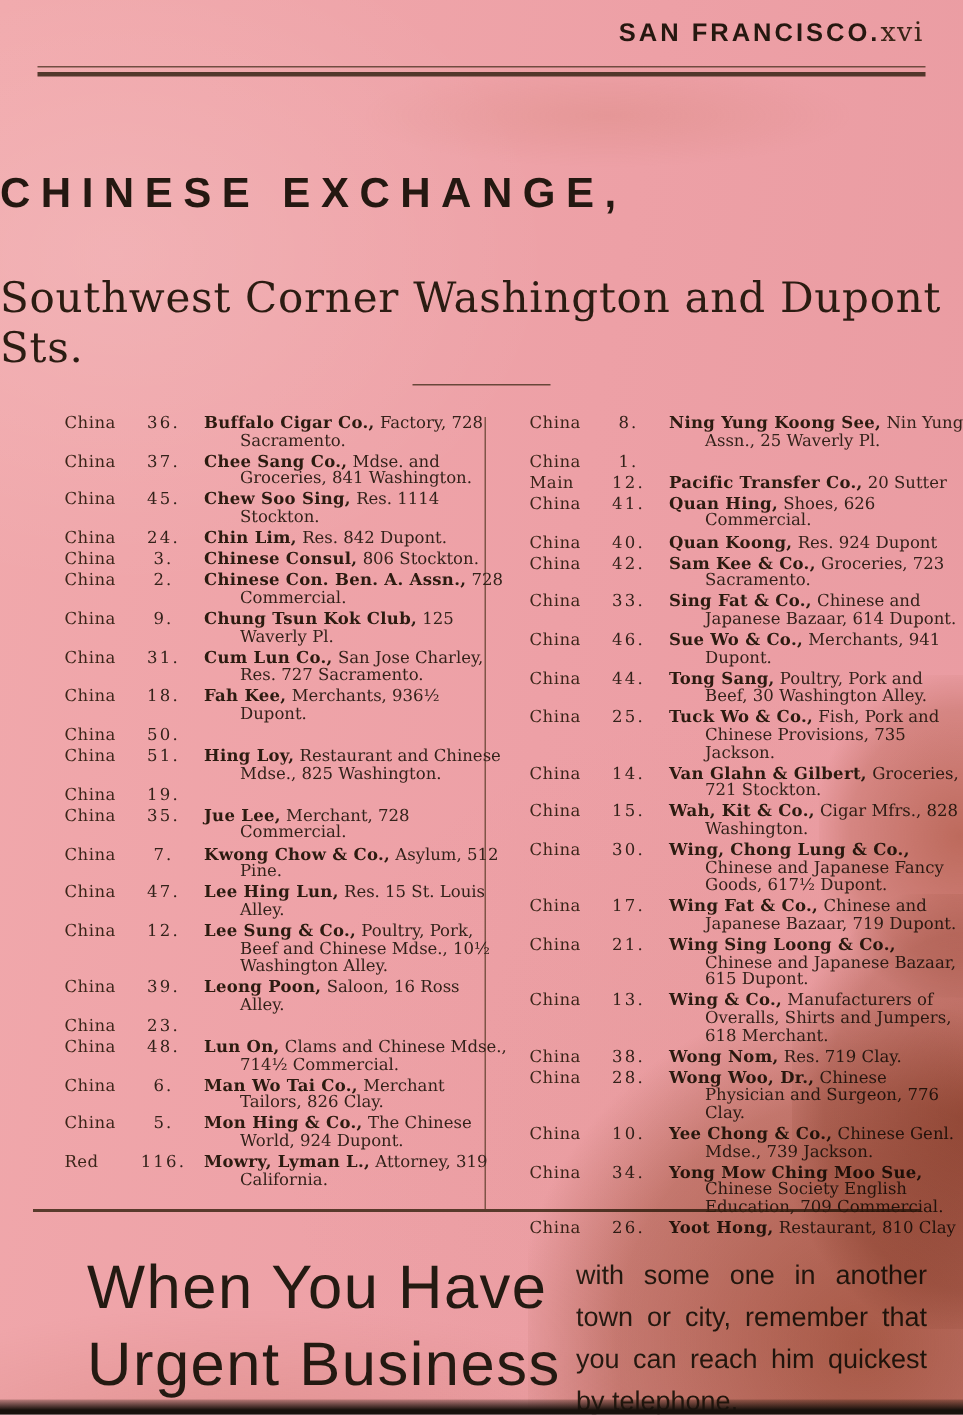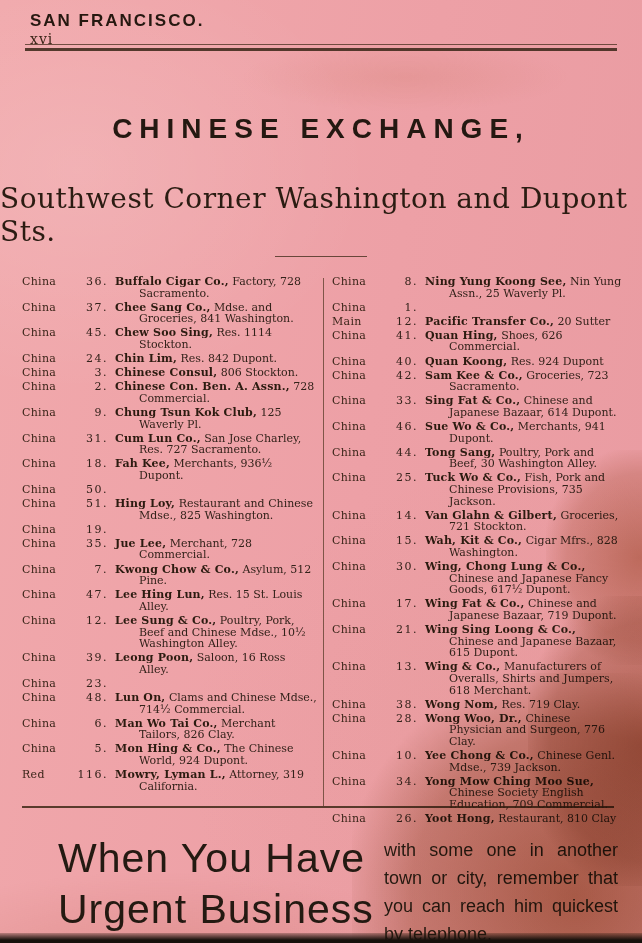--- a/index.html
+++ b/index.html
@@ -19,44 +19,44 @@
   .stain-right-low { right:-46px; top:596px; width:160px; height:290px;
     background:radial-gradient(ellipse at 75% 50%, rgba(152,94,46,0.62), rgba(152,94,46,0.30) 58%, rgba(152,94,46,0) 76%); }
   .stain-bottom-right { right:-70px; bottom:-90px; width:360px; height:360px;
     background:radial-gradient(circle at 62% 62%, rgba(150,96,46,0.68), rgba(150,96,46,0.38) 52%, rgba(150,96,46,0) 74%); }
   .stain-bottom-edge { left:-30px; bottom:-40px; width:480px; height:110px;
     background:radial-gradient(ellipse at 40% 80%, rgba(195,135,95,0.22), rgba(195,135,95,0) 72%); }
   .bottom-scan-edge { position:absolute; left:0; right:0; bottom:0; height:10px;
     background:linear-gradient(to bottom, rgba(40,24,12,0.25), #17110c 70%); z-index:9; }
 
   .header { position:absolute; top:11px; left:30px; right:26px;
-    display:flex; justify-content:flex-end; align-items:baseline;flex-direction:column; }
+    display:flex; justify-content:flex-end; align-items:baseline; }
   .city { font-family:"Liberation Sans", sans-serif; font-weight:bold;
     font-size:17px; letter-spacing:2px; color:#261810; }
-  .pageno { font-size:14px; color:#3a2517; letter-spacing:1px; }
+  .pageno { font-size:18px; color:#3a2517; letter-spacing:1px; }
   .double-rule { position:absolute; top:44px; left:25px; right:25px; height:3px;
     border-top:1px solid rgba(70,45,28,0.75); border-bottom:3px solid rgba(56,37,22,0.85); }
 
-  .title { position:absolute; top:113px; left:0; right:0; text-align:center;
+  .title { position:absolute; top:113px; left:0; right:0; text-align:left;
     font-family:"Liberation Sans", sans-serif; font-weight:bold;
     font-size:28px; letter-spacing:7px; color:#241811; }
   .subtitle { position:absolute; top:182px; left:0; right:0; text-align:left;
     font-size:28px; color:#2b1c12; letter-spacing:0.5px; }
   .title-rule { position:absolute; top:256px; left:50%; width:92px; margin-left:-46px;
     border-top:1.5px solid rgba(70,48,30,0.8); }
 
   .directory { position:absolute; top:276px; left:22px; width:600px; height:532px; }
-  .col { position:absolute; top:0; }
+  .col { position:absolute; top:0;margin-left:21px; }
   .col-left  { left:0;    width:296px; }
   .col-right { left:310px; width:290px; }
   .col-divider { position:absolute; left:301px; top:2px; height:528px; width:1px;
     background:rgba(80,52,32,0.7); }
   .entry { display:flex; margin-bottom:2.5px; font-size:11px; line-height:11.6px; }
   .ex  { width:46px; flex:none; letter-spacing:0.3px; color:#3b2519; }
-  .num { width:40px; flex:none; text-align:right; padding-right:7px;
+  .num { width:40px; flex:none; text-align:center; padding-right:7px;
     letter-spacing:1.5px; white-space:nowrap; }
   .desc { flex:1; padding-left:24px; text-indent:-24px; }
   .name { font-weight:bold; letter-spacing:0.2px; color:#2c1b10; }
   .bottom-rule { position:absolute; top:806px; left:22px; right:28px;
     border-top:2px solid rgba(62,40,22,0.85); }
 
   .ad-headline { position:absolute; left:58px; top:833px;
     font-family:"Liberation Sans", sans-serif; font-size:41px; line-height:51px;
     letter-spacing:1px; color:#241a12; }
   .ad-body { position:absolute; left:384px; top:836px; width:234px;

